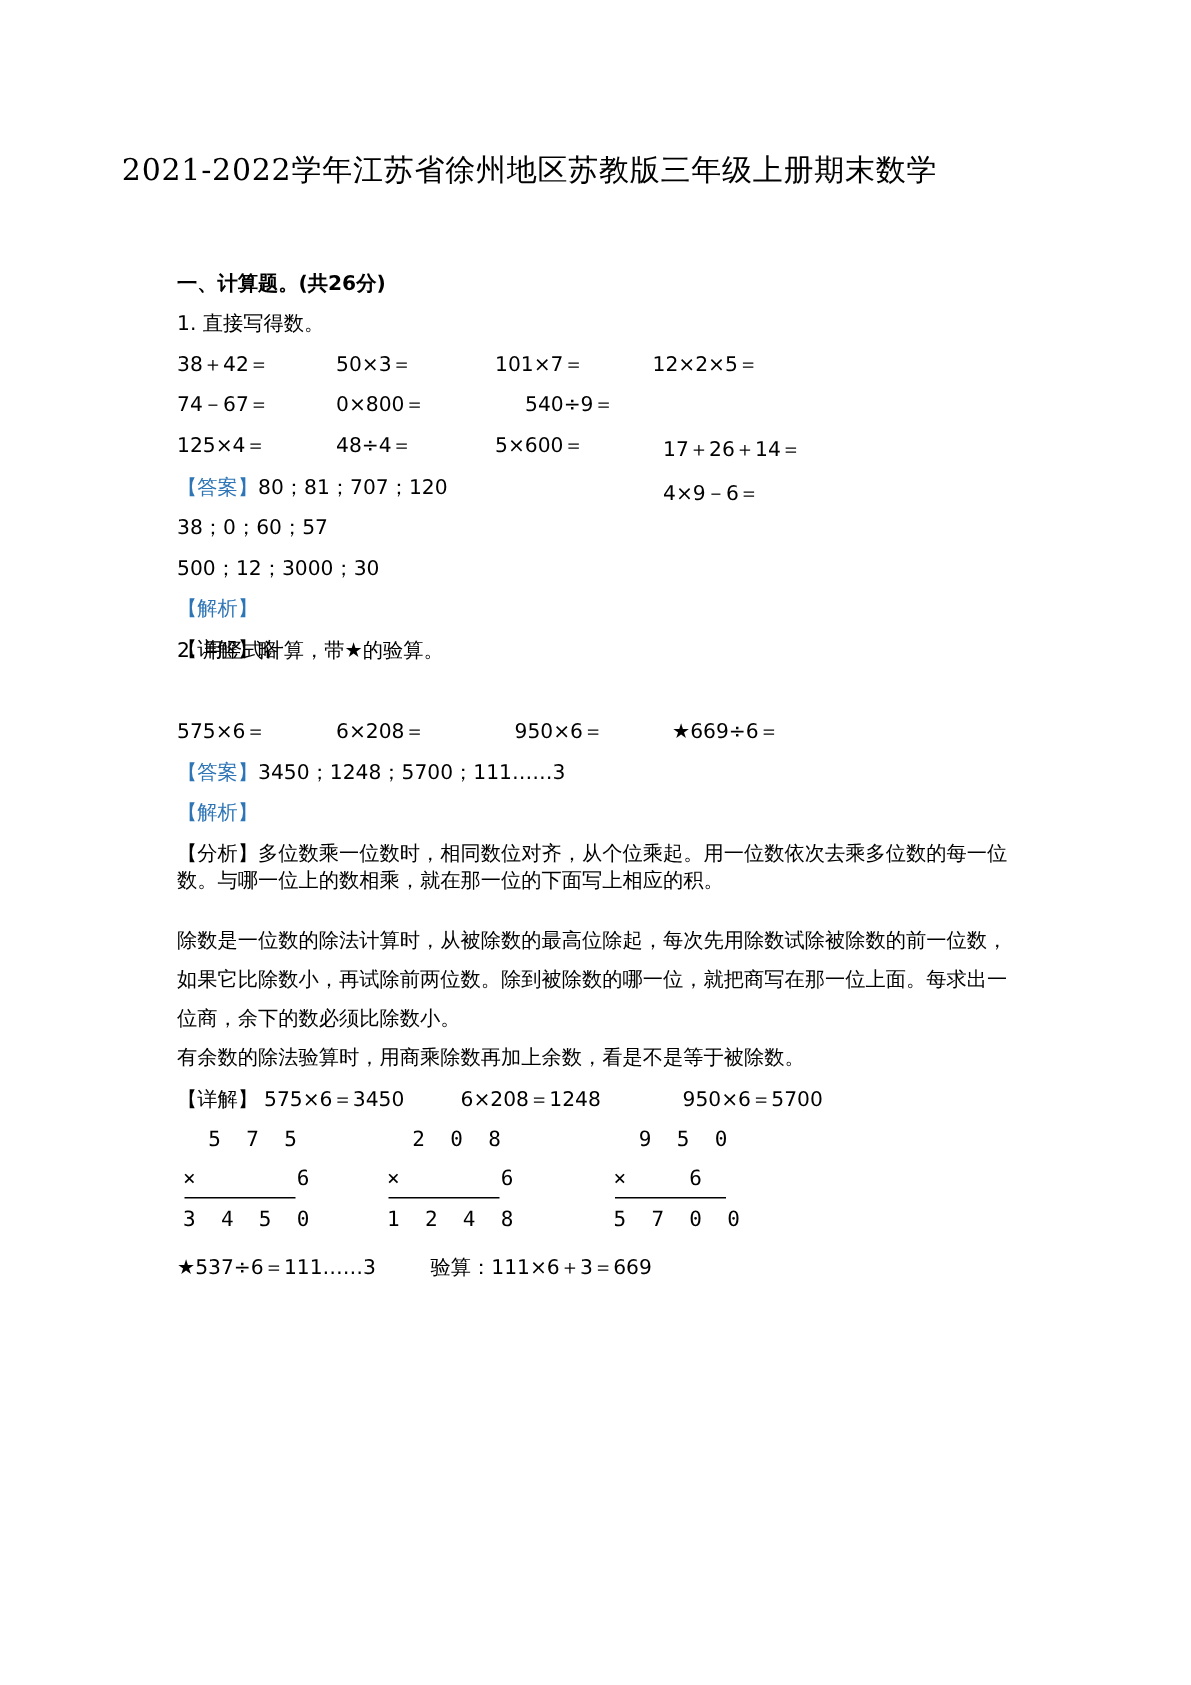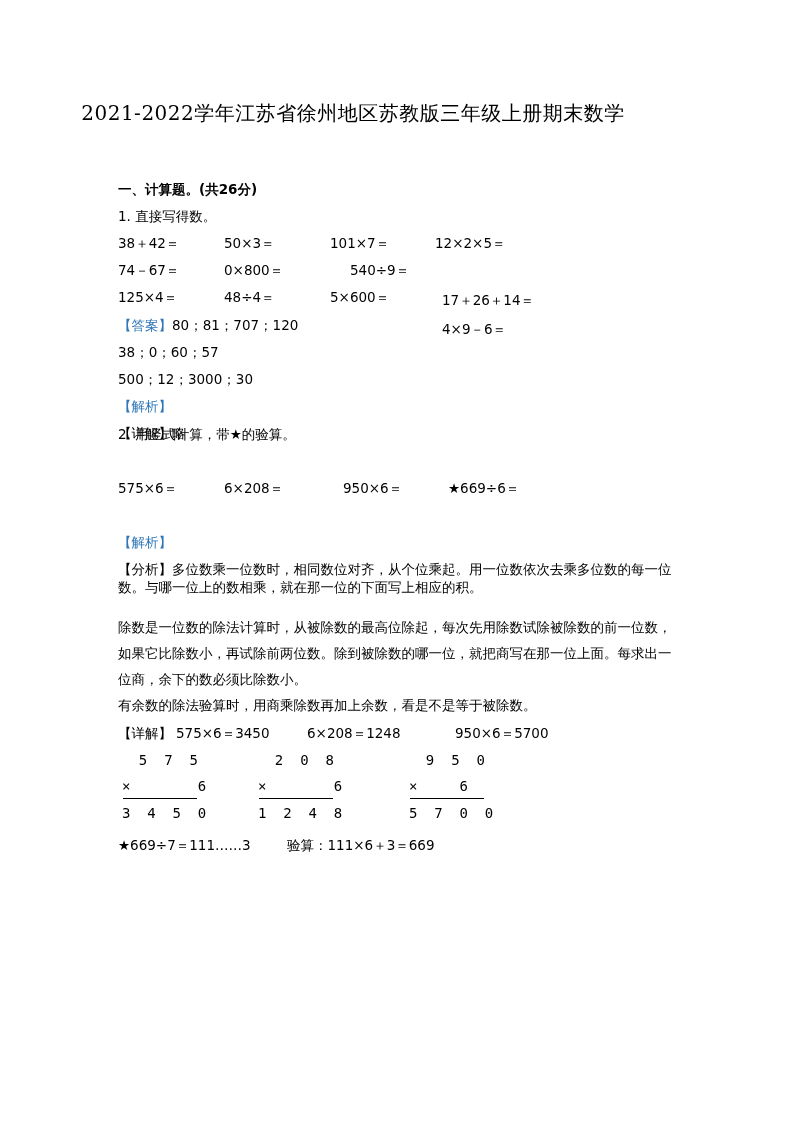--- a/index.html
+++ b/index.html
@@ -55,20 +55,23 @@
 
   <div class="line" style="top:425px;text-align:right;">
     <span>2. 用竖式计算，带</span><span>★</span><span>的验算。</span>
   </div>
 
   <div class="cell" style="left:118px; top:479px;">575×6＝</div>
   <div class="cell" style="left:224px; top:479px;">6×208＝</div>
   <div class="cell" style="left:343px; top:479px;">950×6＝</div>
   <div class="cell" style="left:448px; top:479px;">★669÷6＝</div>
 
+  <div class="line" style="top:506px;">
+    <span class="blue">【答案】</span><span>3450；1248；5700；111……3</span>
+  </div>
   <div class="line blue" style="top:533px;">【解析】</div>
 
   <div class="para" style="top:560px;">
     <span>【分析】</span><span>多位数乘一位数时，相同数位对齐，从个位乘起。用一位数依次去乘多位数的每一位数。与哪一位上的数相乘，就在那一位的下面写上相应的积。</span>
   </div>
   <div class="para" style="top:614px; line-height:26px;">除数是一位数的除法计算时，从被除数的最高位除起，每次先用除数试除被除数的前一位数，如果它比除数小，再试除前两位数。除到被除数的哪一位，就把商写在那一位上面。每求出一位商，余下的数必须比除数小。</div>
   <div class="para" style="top:696px;">有余数的除法验算时，用商乘除数再加上余数，看是不是等于被除数。</div>
 
   <div class="line" style="top:724px;">【详解】</div>
   <div class="cell" style="left:176px; top:724px;">575×6＝3450</div>
@@ -89,16 +92,16 @@
     <div class="vrow" style="top:53px;">1  2  4  8</div>
   </div>
 
   <div class="vert" style="left:409px; top:751px;">
     <div class="vrow" style="top:0;">  9  5  0</div>
     <div class="vrow" style="top:26px;">×     6</div>
     <div class="vline" style="left:1px; top:47px; width:74px;"></div>
     <div class="vrow" style="top:53px;">5  7  0  0</div>
   </div>
 
-  <div class="cell" style="left:118px; top:836px;">★669÷7＝111……3</div>
+  <div class="cell" style="left:118px; top:836px;">★537÷6＝111……3</div>
   <div class="cell" style="left:287px; top:836px;">验算：111×6＋3＝669</div>
 
 </div>
 
 </body></html>

